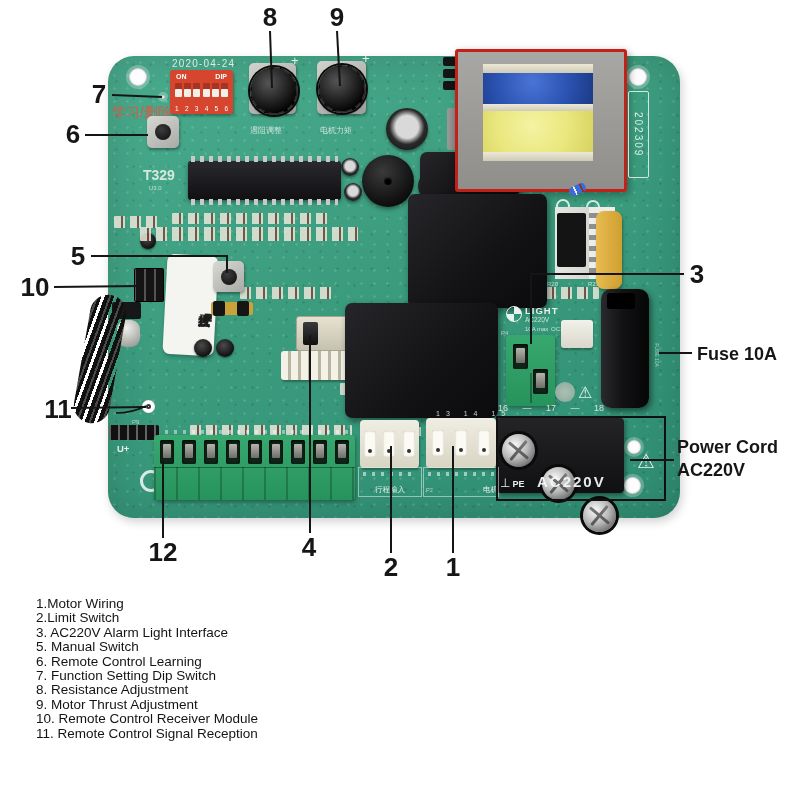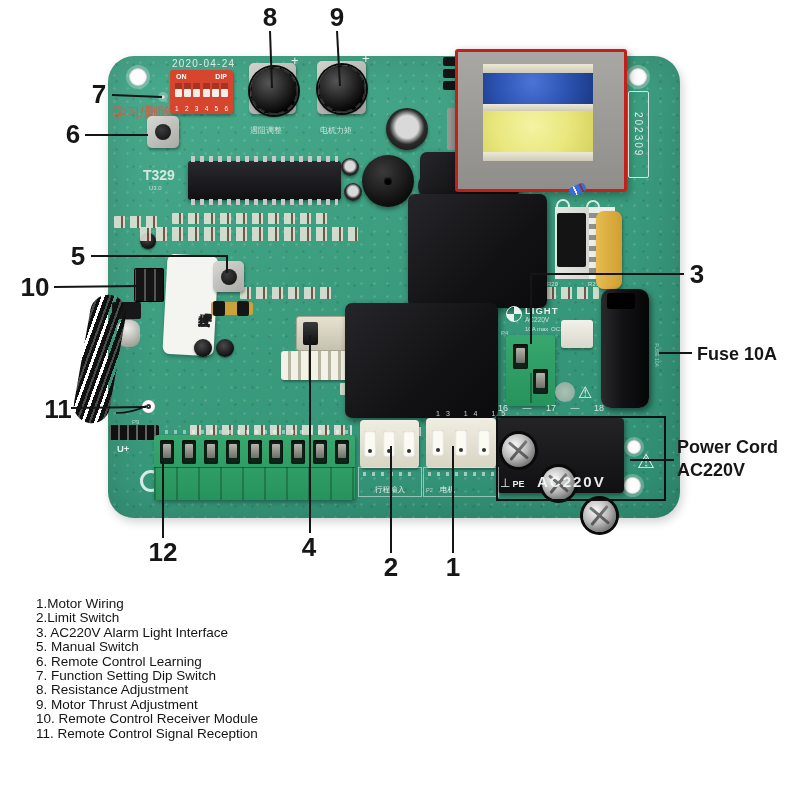--- a/index.html
+++ b/index.html
@@ -271,21 +271,21 @@
         <div class="pin"></div>
         <div class="pin"></div>
     </div>
     <div class="a" style="left:250px;top:411px;width:62px;height:28px;border:1px solid rgba(230,240,235,.55)">
       <div class="a dotrow" style="left:4px;right:4px;top:4px;height:4px;opacity:.7"></div>
       <div class="a silk" style="left:0;right:0;bottom:3px;text-align:center;font-size:7.5px">行程输入</div>
     </div>
     <div class="a" style="left:315px;top:411px;width:74px;height:28px;border:1px solid rgba(230,240,235,.55)">
       <div class="a dotrow" style="left:4px;right:4px;top:4px;height:4px;opacity:.7"></div>
       <div class="a silk" style="left:2px;bottom:3px;font-size:5.5px;opacity:.7">P2</div>
-      <div class="a silk" style="left:16px;right:0;bottom:3px;text-align:left;font-size:7.5px">电机</div>
+      <div class="a silk" style="left:2px;right:0;bottom:3px;text-align:right;font-size:7.5px">电机</div>
     </div>
   </div>
 
   <div class="a coil" style="left:82px;top:294px;width:36px;height:130px;transform:rotate(10deg);z-index:10"></div>
 
   <svg class="a lines" width="800" height="800" viewBox="0 0 800 800">
     <g stroke="#151515" stroke-width="2" fill="none">
       <path d="M270,31 L272,88"></path>
       <path d="M337,31 L340,86"></path>
       <path d="M112,95 L162,97"></path>

